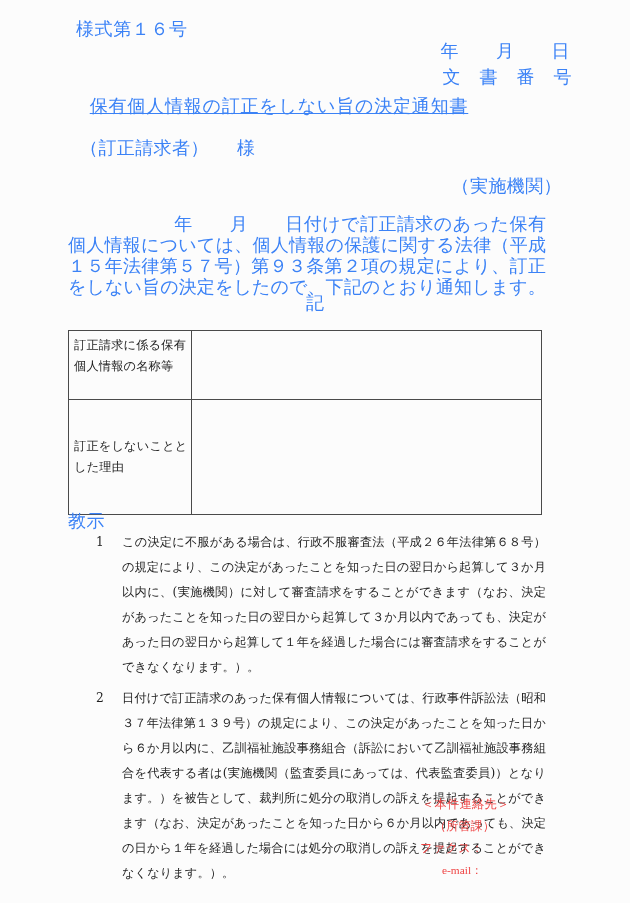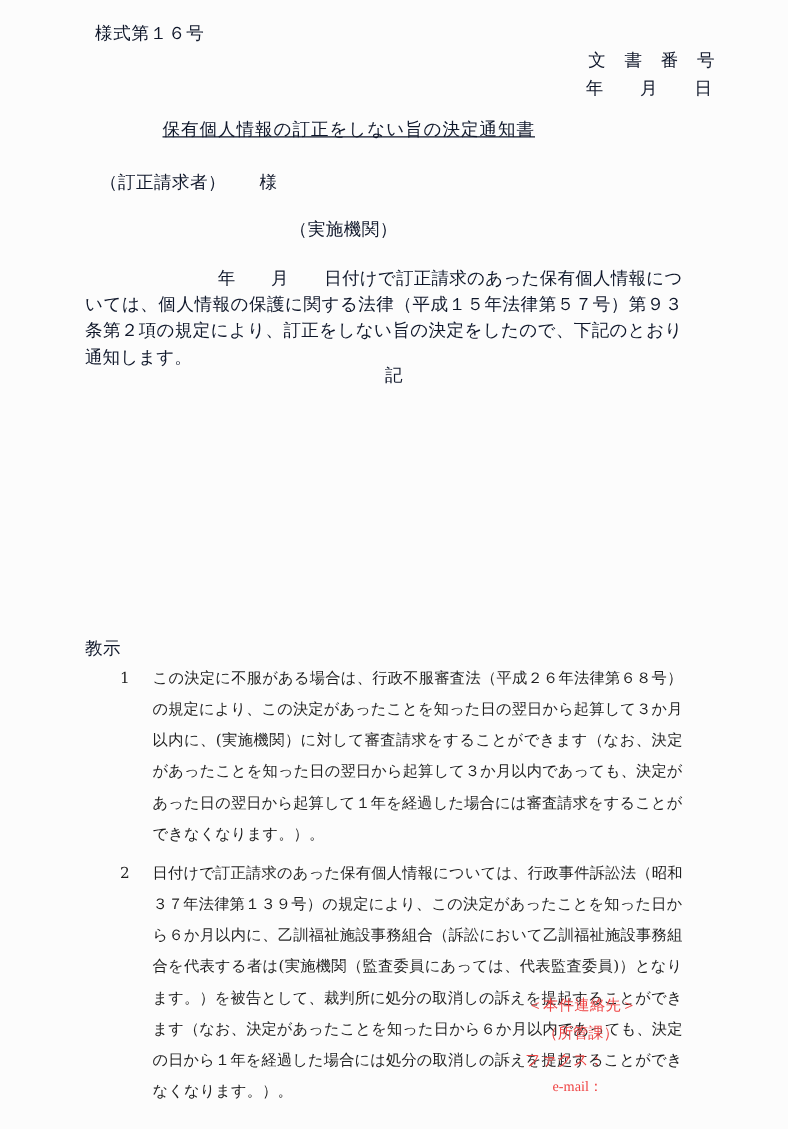--- a/index.html
+++ b/index.html
@@ -17,23 +17,23 @@
   .page {
     position: relative;
     width: 630px;
     height: 903px;
     box-sizing: border-box;
     padding: 0;
   }
   
   .jp {
     font-family: "DejaVu Serif", "Liberation Serif", serif;
-    font-size: 14px;
+    font-size: 18px;
     line-height: 1.0;
-    color: #0f172a;
+    color: #3b82f6;
   }
   .row { position: absolute; }
 
   
   #form-number {
     left: 76px;
     top: 20px;
     letter-spacing: 0.6px;
   }
   #doc-number-block {
@@ -64,24 +64,24 @@
   
   #addressee {
     left: 80px;
     top: 139px;
     letter-spacing: 0.4px;
   }
   #addressee .sama { margin-left: 22px; }
 
   
   #issuer {
-    left: 0;
+    left: 12px;
     top: 177px;
     width: 550px;
-    text-align: center;
+    text-align: right;
     letter-spacing: 0.4px;
   }
 
   
   #body-paragraph {
     left: 68px;
     top: 213px;
     width: 478px;
     line-height: 21px;
     text-align: justify;
@@ -180,39 +180,51 @@
   #contact-block .c-mail  { padding-left: 44px; font-family: Liberation Serif, serif; font-size: 11.4px; }
 </style>
 </head>
 <body>
 
 <div class="page">
 
   <div class="row jp" id="form-number">様式第１６号</div>
 
   <div class="row" id="doc-number-block">
+    <span class="line jp date-line">年　　月　　日</span>
     <span class="line jp">文　書　番　号</span>
-    <span class="line jp date-line">年　　月　　日</span>
   </div>
 
   <div class="row jp" id="doc-title">保有個人情報の訂正をしない旨の決定通知書</div>
 
   <div class="row jp" id="addressee">
     <span>（訂正請求者）</span>
     <span class="sama">様</span>
   </div>
 
   <div class="row jp" id="issuer">（実施機関）</div>
 
   <div class="row jp" id="body-paragraph">
     <span class="indent"></span><span>年　　月　　日付けで訂正請求のあった保有個人情報については、個人情報の保護に関する法律（平成１５年法律第５７号）第９３条第２項の規定により、訂正をしない旨の決定をしたので、下記のとおり通知します。</span>
   </div>
 
   <div class="row jp" id="ki-marker">記</div>
 
+  <table id="info-table">
+    <tbody>
+      <tr class="r1">
+        <td class="label">訂正請求に係る保有個人情報の名称等</td>
+        <td class="value"></td>
+      </tr>
+      <tr class="r2">
+        <td class="label">訂正をしないこととした理由</td>
+        <td class="value"></td>
+      </tr>
+    </tbody>
+  </table>
 
   <div class="row jp" id="instructions-heading">教示</div>
 
   <ol id="instruction-list">
     <li>
       <span class="num">1</span><span>この決定に不服がある場合は、行政不服審査法（平成２６年法律第６８号）の規定により、この決定があったことを知った日の翌日から起算して３か月以内に、(実施機関）に対して審査請求をすることができます（なお、決定があったことを知った日の翌日から起算して３か月以内であっても、決定があった日の翌日から起算して１年を経過した場合には審査請求をすることができなくなります。）。</span>
     </li>
     <li>
       <span class="num">2</span><span>日付けで訂正請求のあった保有個人情報については、行政事件訴訟法（昭和３７年法律第１３９号）の規定により、この決定があったことを知った日から６か月以内に、乙訓福祉施設事務組合（訴訟において乙訓福祉施設事務組合を代表する者は(実施機関（監査委員にあっては、代表監査委員)）となります。）を被告として、裁判所に処分の取消しの訴えを提起することができます（なお、決定があったことを知った日から６か月以内であっても、決定の日から１年を経過した場合には処分の取消しの訴えを提起することができなくなります。）。</span>
     </li>

